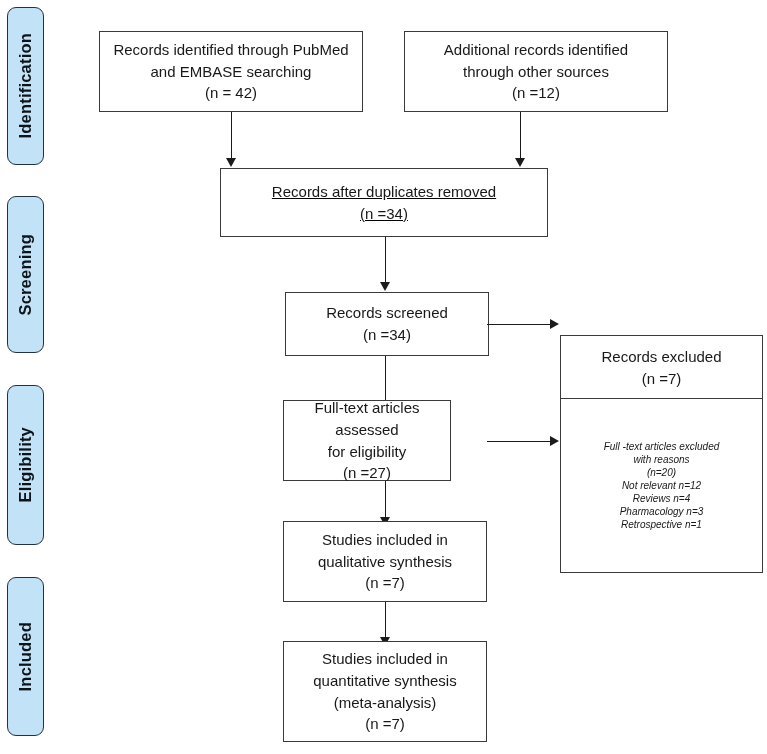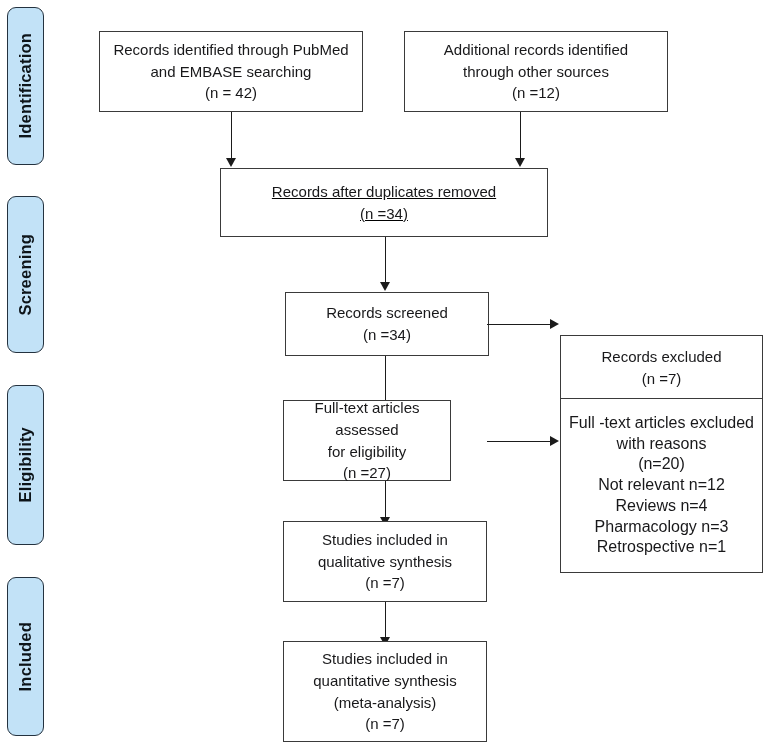--- a/index.html
+++ b/index.html
@@ -48,21 +48,22 @@
   }
   .node .node-text {
     font-size: 15px;
     line-height: 1.44;
     color: #18181a;
     padding: 0 6px;
     white-space: pre-line;
   }
   .node.tight .node-text {
     line-height: 1.30;
-    font-size: 16px;
+    font-size: 10px;
+    font-style: italic;
   }
   
   .vline {
     position: absolute;
     width: 0;
     border-left: 1.6px solid #1b1b1b;
   }
   .hline {
     position: absolute;
     height: 0;

